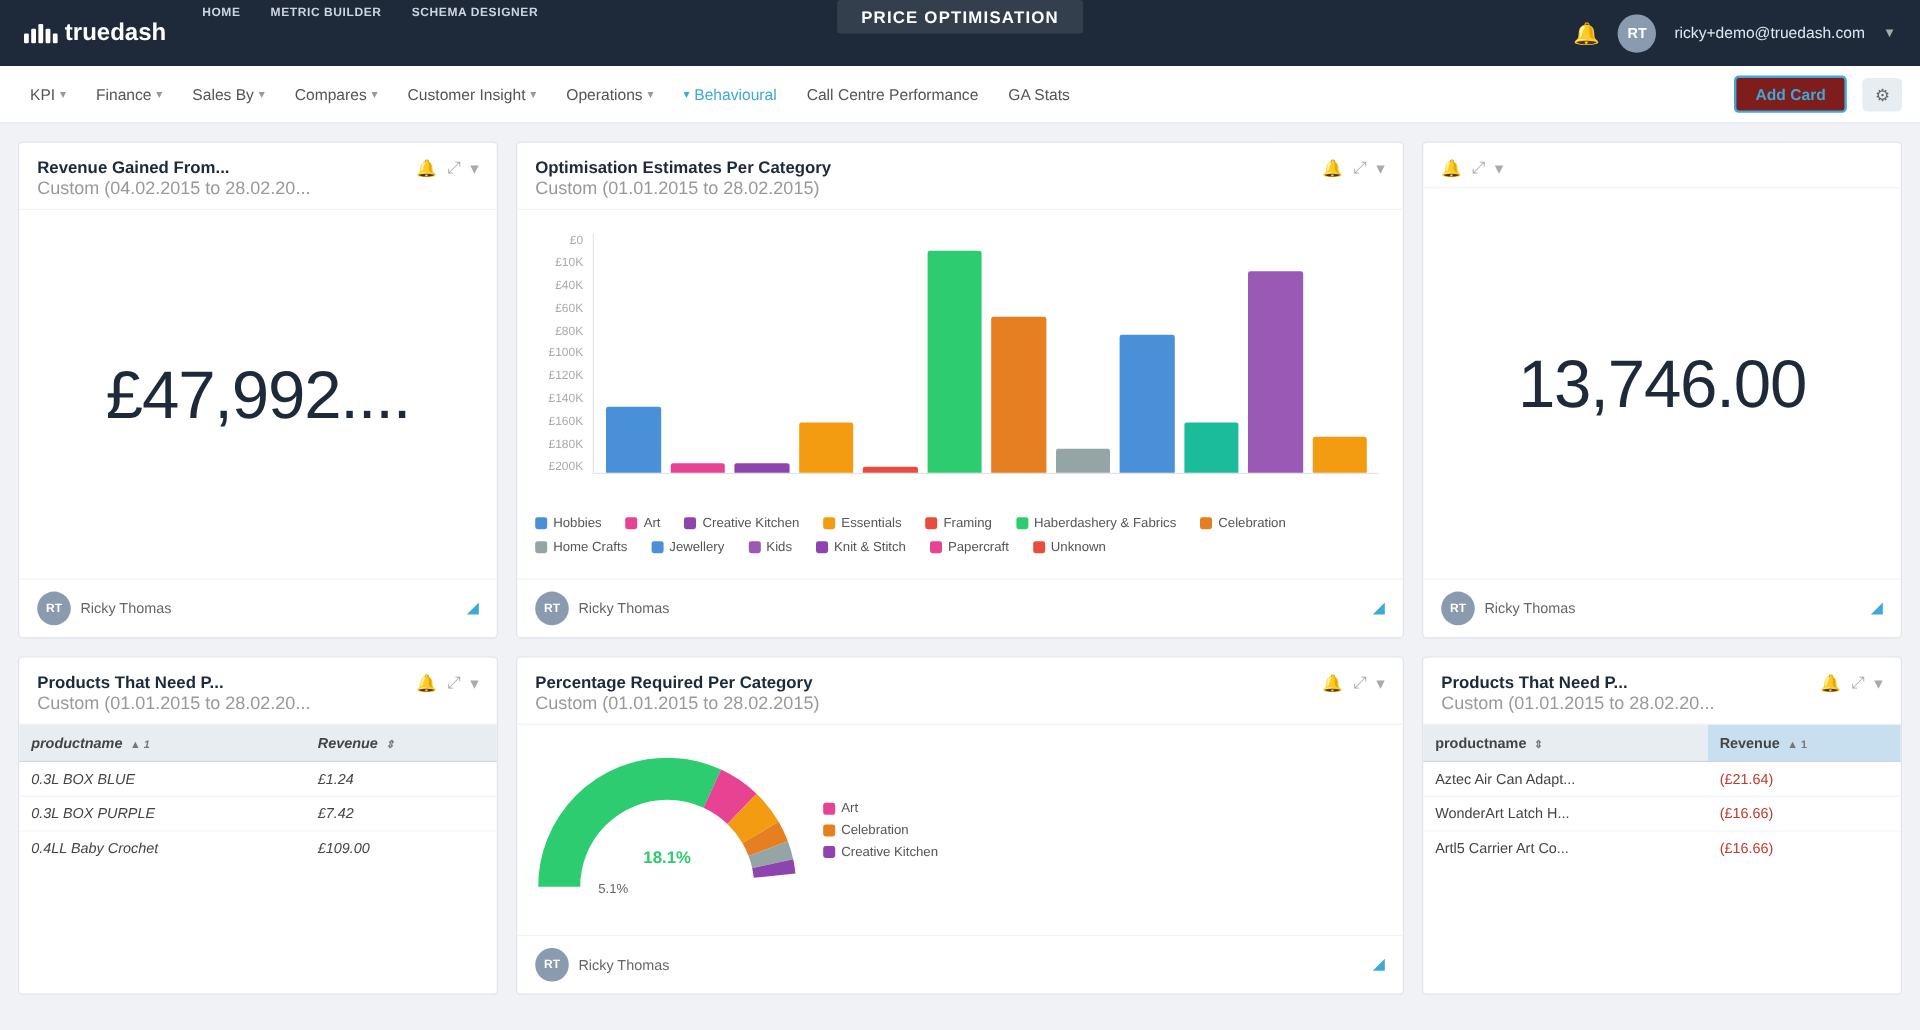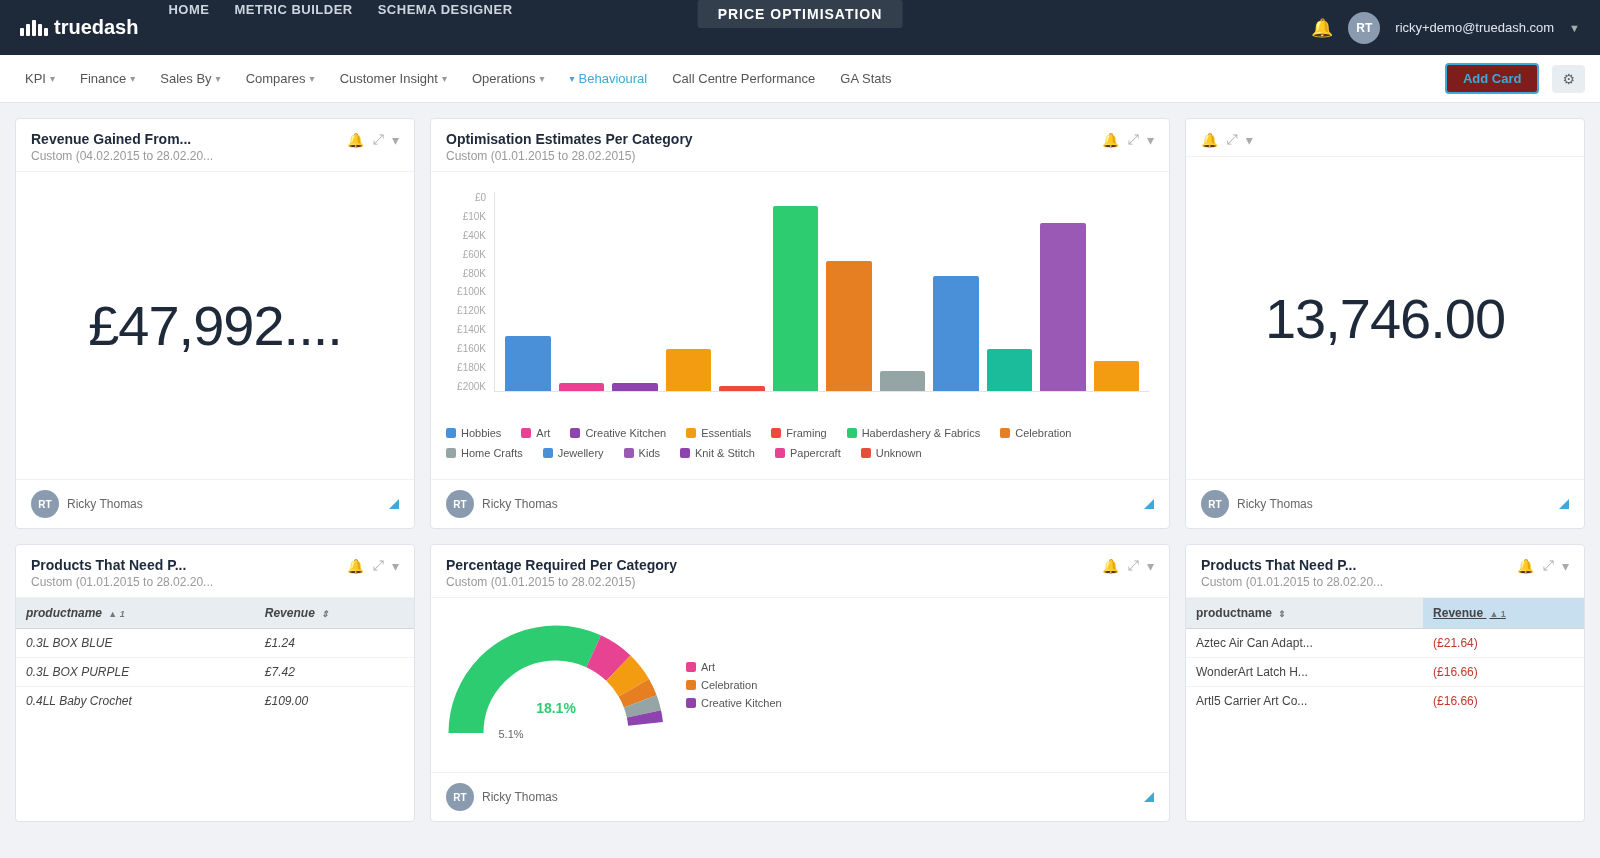--- a/index.html
+++ b/index.html
@@ -33,21 +33,21 @@
       border-radius: 1px;
     }
     .navbar-nav {
       display: flex;
       gap: 25px;
       list-style: none;
     }
     .navbar-nav a {
       color: #cdd5e0;
       text-decoration: none;
-      font-size: 13px;
+      font-size: 10px;
       font-weight: 600;
       letter-spacing: 0.5px;
     }
     .navbar-center {
       position: absolute;
       left: 50%;
       transform: translateX(-50%);
       color: #fff;
       font-size: 14px;
       font-weight: 700;
@@ -142,21 +142,21 @@
       align-items: flex-start;
       border-bottom: 1px solid #f0f2f5;
     }
     .card-header-info { flex: 1; }
     .card-title {
       font-size: 14px;
       font-weight: 700;
       color: #1e2a3a;
     }
     .card-subtitle {
-      font-size: 12px;
+      font-size: 15px;
       color: #999;
       margin-top: 2px;
     }
     .card-actions {
       display: flex;
       gap: 8px;
       align-items: center;
       color: #aaa;
       font-size: 14px;
     }
@@ -635,21 +635,21 @@
       </div>
     </div>
     <div class="card-body" style="padding:0;">
       <table class="data-table">
         <thead>
           <tr>
             <th>
               <span>productname</span>
               <span class="sort-indicator">⇕</span>
             </th>
-            <th style="background:#c8dff0;text-decoration:underline;">
+            <th style="background:#c8dff0;">
               <span>Revenue</span>
               <span class="sort-indicator">▲ 1</span>
             </th>
           </tr>
         </thead>
         <tbody id="table6-body">
         <tr>
               <td>Aztec Air Can Adapt...</td>
               <td style="color:#c0392b;">(£21.64)</td>
             </tr>

